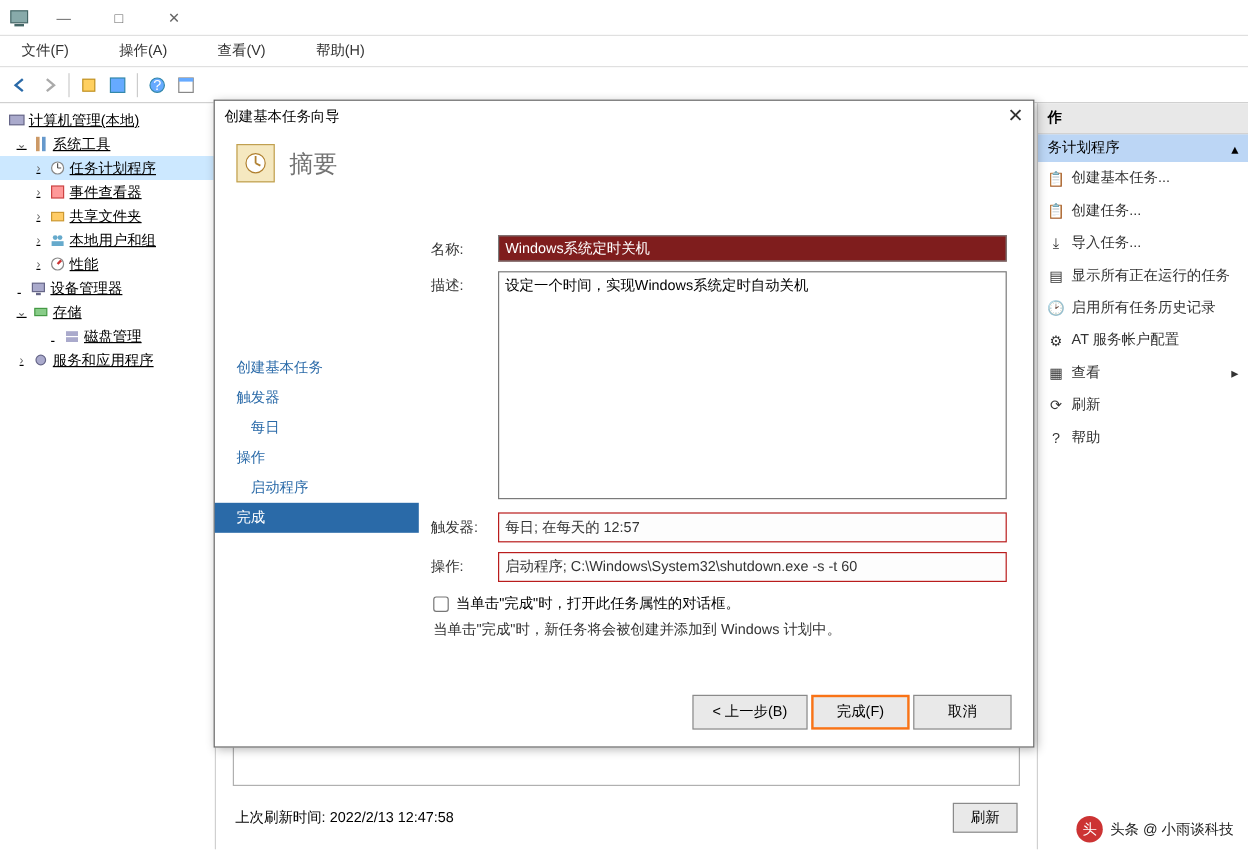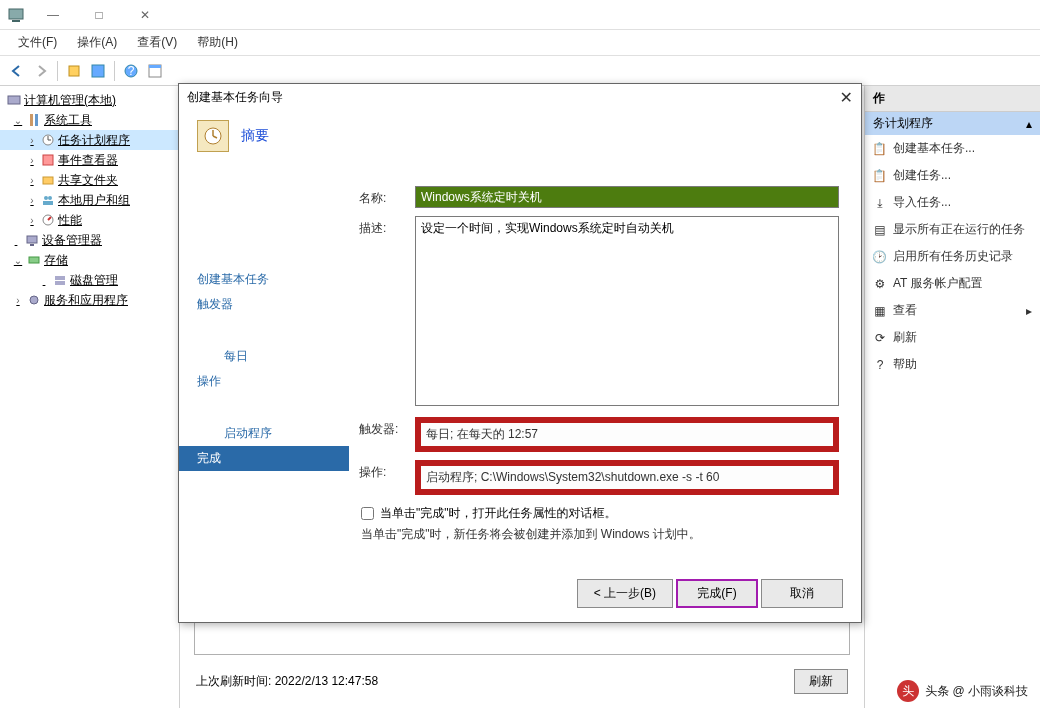--- a/index.html
+++ b/index.html
@@ -2,21 +2,21 @@
 <html><head>
 <meta charset="utf-8">
 <style>
 * { box-sizing: border-box; margin: 0; padding: 0; font-family: "Microsoft YaHei", "Segoe UI", sans-serif; font-size: 12px; }
 body { width: 1040px; height: 708px; background: #fff; position: relative; overflow: hidden; }
 .titlebar { height: 30px; display: flex; align-items: center; padding: 0 0 0 8px; border-bottom: 1px solid #e0e0e0; }
 .titlebar .icon { width: 16px; height: 16px; margin-right: 6px; }
 .titlebar .title { flex: 1; color: #333; }
 .win-ctrls { display: flex; }
 .win-ctrls div { width: 46px; height: 30px; display: flex; align-items: center; justify-content: center; color: #666; }
-.menubar { height: 26px; display: flex; align-items: center; padding: 0 8px; border-bottom: 1px solid #e0e0e0; }
+.menubar { height: 26px; display: flex; align-items: center; padding: 0 8px; border-bottom: 1px solid #e0e0e0; gap: 22px; }
 .menubar .item { padding: 4px 10px; color: #333; }
 .toolbar { height: 30px; display: flex; align-items: center; padding: 0 6px; border-bottom: 1px solid #d0d0d0; gap: 2px; }
 .tbtn { width: 22px; height: 22px; display: flex; align-items: center; justify-content: center; border: 1px solid transparent; }
 .tsep { width: 1px; height: 20px; background: #ccc; margin: 0 3px; }
 .content { display: flex; height: calc(100% - 86px); position: relative; }
 .tree { width: 180px; border-right: 1px solid #d0d0d0; padding: 4px 0; overflow: hidden; text-decoration: underline; }
 .tree-item { display: flex; align-items: center; height: 20px; padding-left: 4px; white-space: nowrap; }
 .tree-item .exp { width: 12px; text-align: center; color: #666; font-size: 10px; }
 .tree-item .ticon { width: 16px; height: 16px; margin: 0 2px; display: flex; align-items: center; justify-content: center; }
 .tree-item.sel { background: #cce8ff; }
@@ -31,39 +31,39 @@
 .act-sub { background: #bcd6f5; padding: 3px 8px; display: flex; justify-content: space-between; align-items: center; }
 .act-item { display: flex; align-items: center; padding: 5px 8px; gap: 6px; color: #333; }
 .act-item .aicon { width: 14px; height: 14px; display: flex; align-items: center; justify-content: center; }
 
 .dialog { position: absolute; left: 178px; top: 83px; width: 684px; height: 540px; background: #fff; border: 1px solid #666; box-shadow: 2px 2px 8px rgba(0,0,0,.3); display: flex; flex-direction: column; }
 .dlg-title { height: 26px; display: flex; align-items: center; padding: 0 8px; gap: 23px; }
 .dlg-title .t { flex: 1; }
 .dlg-title .x { font-family: Arial; font-size: 16px; color: #333; }
 .dlg-hdr { display: flex; align-items: center; padding: 10px 18px 14px; gap: 12px; }
 .dlg-hdr .hi { width: 32px; height: 32px; border: 1px solid #c0a050; background: #f5e8c0; display: flex; align-items: center; justify-content: center; }
-.dlg-hdr .ht { color: #1d4ed8; font-size: 14px; }
+.dlg-hdr .ht { color: #737373; font-size: 20px; }
 .dlg-body { flex: 1; display: flex; padding: 0 12px 0 0; align-items: center; }
 .dlg-nav { width: 170px; padding: 6px 0; }
 .dlg-nav .nitem { padding: 4px 18px; color: #2a6aa8; }
-.dlg-nav .nitem.sub { padding-left: 45px; margin-top: 27px; }
+.dlg-nav .nitem.sub { padding-left: 30px; }
 .dlg-nav .nitem.sel { background: #2a6aa8; color: #fff; }
 .dlg-form { flex: 1; padding: 0 10px; }
 .frow { display: flex; align-items: flex-start; margin-bottom: 8px; gap: 10px; }
 .frow .lbl { width: 46px; padding-top: 4px; color: #333; }
 .frow .fval { flex: 1; }
 .frow input[type=text] { width: 100%; padding: 3px 5px; border: 1px solid #7a7a7a; }
-.frow input.hl { background: #4d7c0f; color: #fff; }
+.frow input.hl { background: #7f1d1d; color: #fff; }
 .frow textarea { width: 100%; height: 190px; padding: 3px 5px; border: 1px solid #7a7a7a; resize: none; }
-.ro-field { width: 100%; padding: 3px 5px; border: 6px solid #b91c1c; background: #fdfdfd; color: #333; }
+.ro-field { width: 100%; padding: 3px 5px; border: 1px solid #b91c1c; background: #fdfdfd; color: #333; }
 .chk-row { display: flex; align-items: center; gap: 6px; margin: 10px 0 4px; padding-left: 2px; }
 .note { color: #333; padding-left: 2px; margin-bottom: 8px; }
 .dlg-btns { display: flex; justify-content: flex-end; gap: 3px; padding: 8px 18px 14px; }
 .dlg-btns button { padding: 4px 16px; border: 1px solid #8a8a8a; background: #e9e9e9; min-width: 82px; }
-.dlg-btns button.primary { border: 2px solid #a21caf; }
+.dlg-btns button.primary { border: 2px solid #f97316; }
 .watermark { position: absolute; right: 12px; bottom: 6px; font-size: 17px; color: #222; display: flex; align-items: center; gap: 6px; }
 .watermark .wicon { width: 22px; height: 22px; border-radius: 50%; background: #c33; color: #fff; display: flex; align-items: center; justify-content: center; font-size: 12px; }
 svg { display: block; }
 </style>
 </head>
 <body>
 
 <div class="titlebar">
   <span class="icon">
     <svg width="16" height="16">

